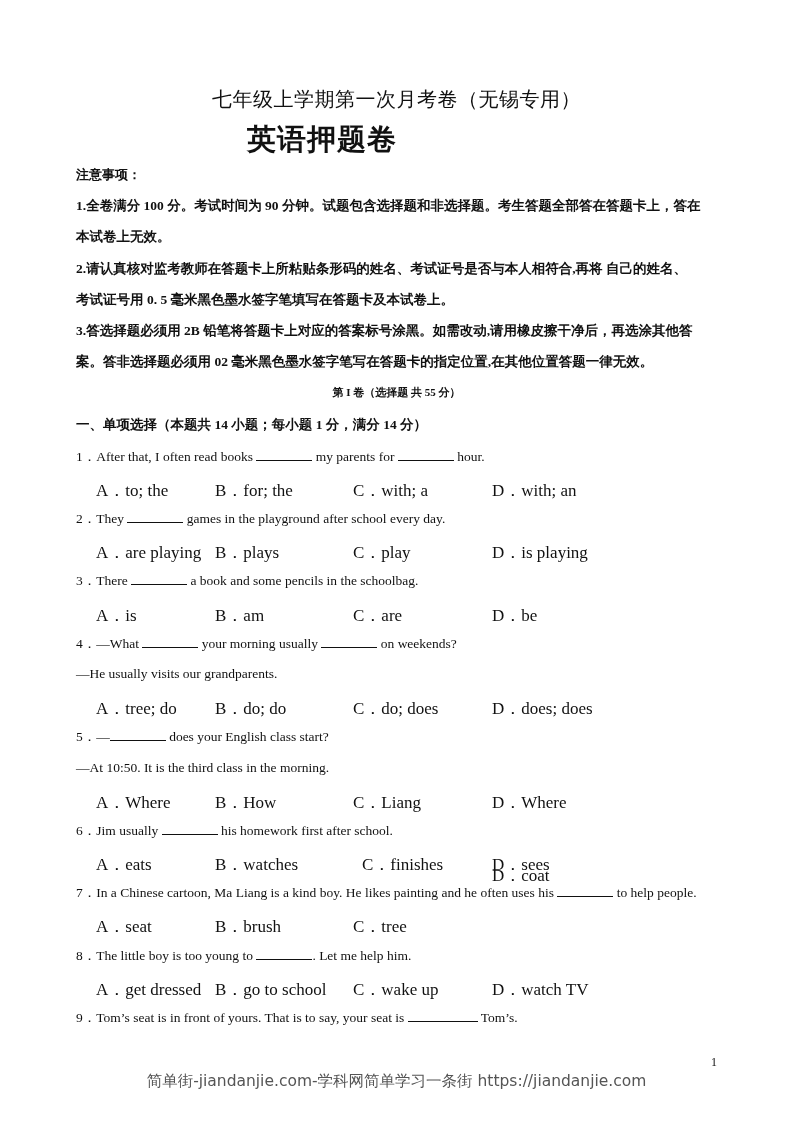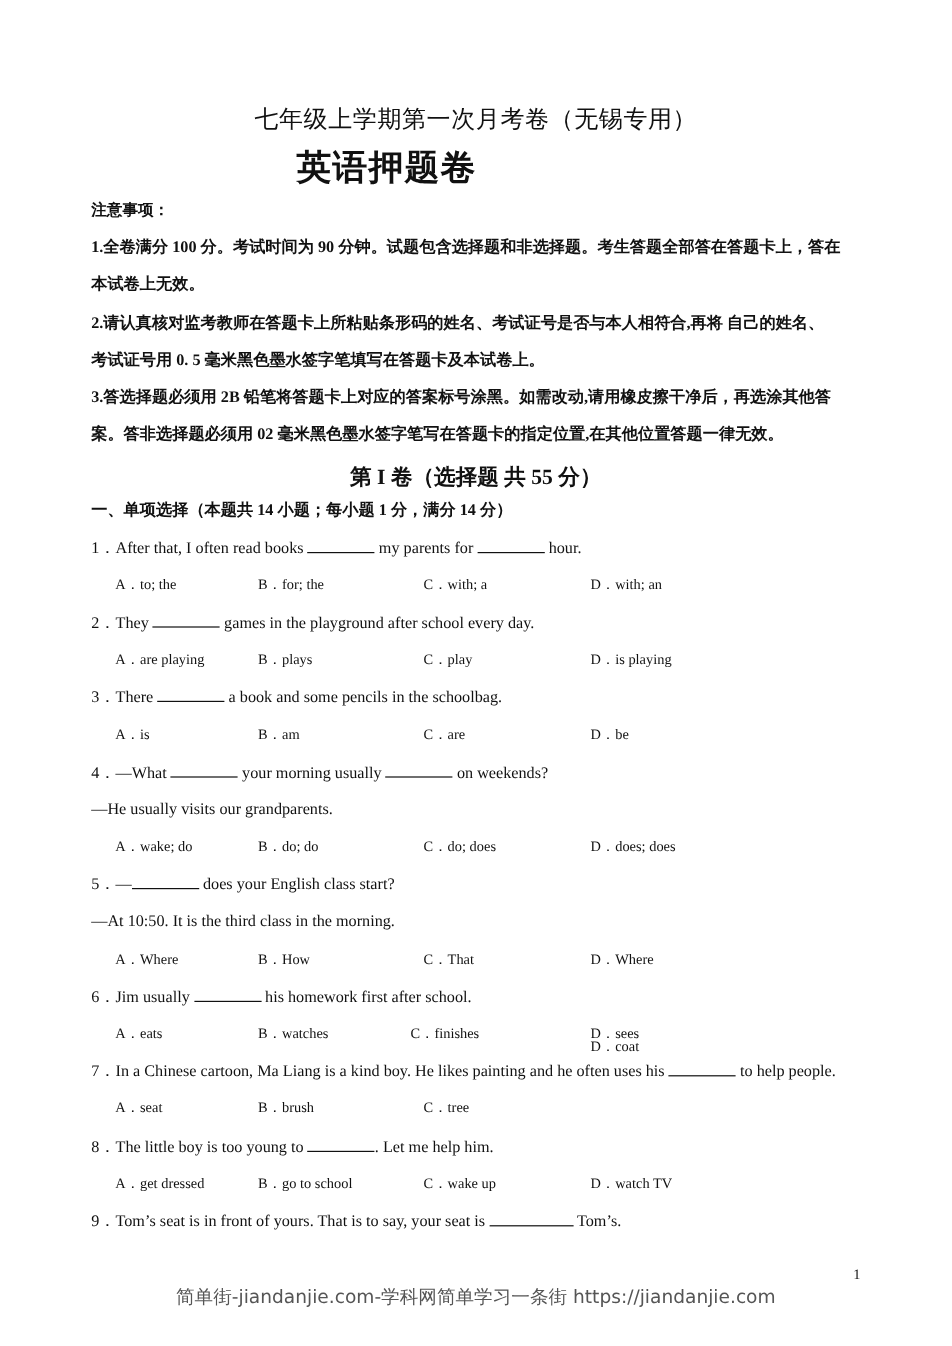--- a/index.html
+++ b/index.html
@@ -4,24 +4,24 @@
 <style>
   html, body { margin: 0; padding: 0; background: #ffffff; }
   body { width: 793px; height: 1122px; position: relative; overflow: hidden;
          font-family: "Liberation Serif", "DejaVu Serif", serif; color: #111; }
   .abs { position: absolute; white-space: nowrap; }
   .title1 { top: 86px; left: 0; width: 793px; text-align: center; font-size: 20px; letter-spacing: 0.5px; }
   .title2 { top: 120px; left: 0; width: 644px; text-align: center; font-size: 29px; font-weight: bold;
             font-family: "DejaVu Sans", sans-serif; letter-spacing: 1px; }
   .notice-head { top: 166px; left: 76px; font-size: 13px; font-weight: bold; }
   .notice { left: 76px; font-size: 13.5px; font-weight: bold; }
-  .section { left: 0; width: 793px; text-align: center; font-size: 18px; font-weight: bold; }
+  .section { left: 0; width: 793px; text-align: center; font-size: 11px; font-weight: bold; }
   .part { left: 76px; font-size: 13.5px; font-weight: bold; }
   .q { left: 76px; font-size: 13.5px; }
-  .opt { font-size: 12px; }
+  .opt { font-size: 17px; }
   .blank { display: inline-block; border-bottom: 1px solid #111; height: 11px; vertical-align: baseline; }
   .page-num { top: 1055px; left: 711px; font-size: 12px; }
   .watermark { top: 1071px; left: 0; width: 793px; text-align: center; font-size: 15.5px; color: #555;
                font-family: "DejaVu Sans", sans-serif; }
 </style>
 </head>
 <body>
 
 <div class="abs title1">七年级上学期第一次月考卷（无锡专用）</div>
 <div class="abs title2">英语押题卷</div>
@@ -58,40 +58,40 @@
 </div>
 <div class="abs opt" style="top:604px;left:96px">A．is</div>
 <div class="abs opt" style="top:604px;left:215px">B．am</div>
 <div class="abs opt" style="top:604px;left:353px">C．are</div>
 <div class="abs opt" style="top:604px;left:492px">D．be</div>
 
 <div class="abs q" style="top:635px">
   <span>4．</span><span>—What </span><span class="blank" style="width:56px"></span><span> your morning usually </span><span class="blank" style="width:56px"></span><span> on weekends?</span>
 </div>
 <div class="abs q" style="top:666px">—He usually visits our grandparents.</div>
-<div class="abs opt" style="top:697px;left:96px">A．wake; do</div>
+<div class="abs opt" style="top:697px;left:96px">A．tree; do</div>
 <div class="abs opt" style="top:697px;left:215px">B．do; do</div>
 <div class="abs opt" style="top:697px;left:353px">C．do; does</div>
 <div class="abs opt" style="top:697px;left:492px">D．does; does</div>
 
 <div class="abs q" style="top:728px">
   <span>5．</span><span>—</span><span class="blank" style="width:56px"></span><span> does your English class start?</span>
 </div>
 <div class="abs q" style="top:760px">—At 10:50. It is the third class in the morning.</div>
 <div class="abs opt" style="top:791px;left:96px">A．Where</div>
 <div class="abs opt" style="top:791px;left:215px">B．How</div>
-<div class="abs opt" style="top:791px;left:353px">C．That</div>
+<div class="abs opt" style="top:791px;left:353px">C．Liang</div>
 <div class="abs opt" style="top:791px;left:492px">D．Where</div>
 
 <div class="abs q" style="top:822px">
   <span>6．</span><span>Jim usually </span><span class="blank" style="width:56px"></span><span> his homework first after school.</span>
 </div>
 <div class="abs opt" style="top:853px;left:96px">A．eats</div>
 <div class="abs opt" style="top:853px;left:215px">B．watches</div>
-<div class="abs opt" style="top:853px;left:342px">C．finishes</div>
+<div class="abs opt" style="top:853px;left:362px">C．finishes</div>
 <div class="abs opt" style="top:853px;left:492px">D．sees</div>
 
 <div class="abs q" style="top:884px">
   <span>7．</span><span>In a Chinese cartoon, Ma Liang is a kind boy. He likes painting and he often uses his </span><span class="blank" style="width:56px"></span><span> to help people.</span>
 </div>
 <div class="abs opt" style="top:915px;left:96px">A．seat</div>
 <div class="abs opt" style="top:915px;left:215px">B．brush</div>
 <div class="abs opt" style="top:915px;left:353px">C．tree</div>
 <div class="abs opt" style="top:864px;left:492px">D．coat</div>
 

